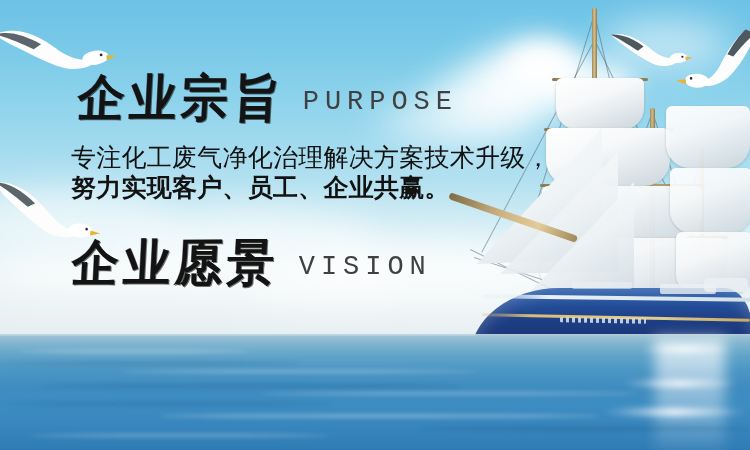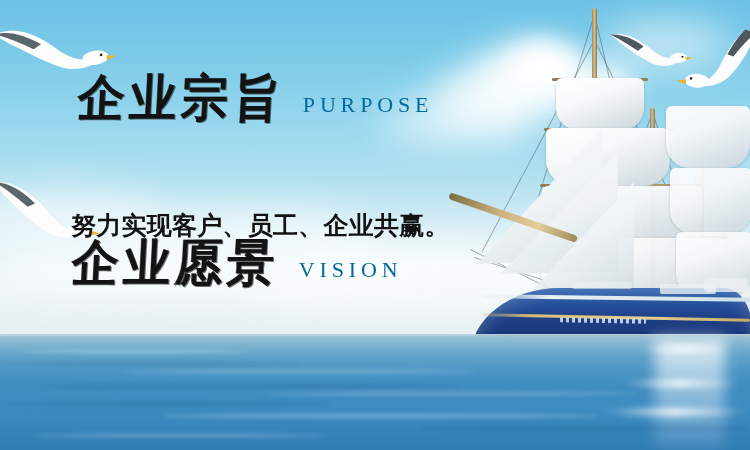--- a/index.html
+++ b/index.html
@@ -135,24 +135,24 @@
     font-weight:700;
     color:#131313;
     letter-spacing:.10em;
     line-height:1;
     font-size:47px;
     transform:skewX(-3deg) scaleY(1.06);
     text-shadow:1px 1px 0 rgba(0,0,0,.55),-0.5px 0 0 rgba(0,0,0,.4),0 1px 2px rgba(255,255,255,.12);
     white-space:nowrap;
   }
   .en-head{
-    font-family:Liberation Serif, serif;
+    font-family:Liberation Mono, monospace;
     font-weight:400;
-    color:#0369a1;
-    font-size:22px;
+    color:#404040;
+    font-size:27px;
     letter-spacing:.22em;
     line-height:1;
     white-space:nowrap;
   }
   .cn-body{
     position:absolute;
     font-family:"Liberation Sans","DejaVu Sans",sans-serif;
     font-weight:500;
     color:#121212;
     font-size:25px;
@@ -295,21 +295,22 @@
     </svg>
   </div>
 
   <div class="txt-layer">
 
     <div class="headline-row" style="left:78px;top:74px;">
       <span class="cn-head">企业宗旨</span>
       <span class="en-head" style="margin-left:18px;margin-bottom:5px;">PURPOSE</span>
     </div>
 
-    <div class="cn-body line2" style="left:71px;top:171px;margin-top:38px;">努力实现客户、员工、企业共赢。</div>
+    <div class="cn-body" style="left:71px;top:141px;">专注化工废气净化治理解决方案技术升级，</div>
+    <div class="cn-body line2" style="left:71px;top:171px;">努力实现客户、员工、企业共赢。</div>
 
     <div class="headline-row" style="left:72px;top:239px;">
       <span class="cn-head">企业愿景</span>
       <span class="en-head" style="margin-left:20px;margin-bottom:5px;">VISION</span>
     </div>
 
   </div>
 
 </div>
 

